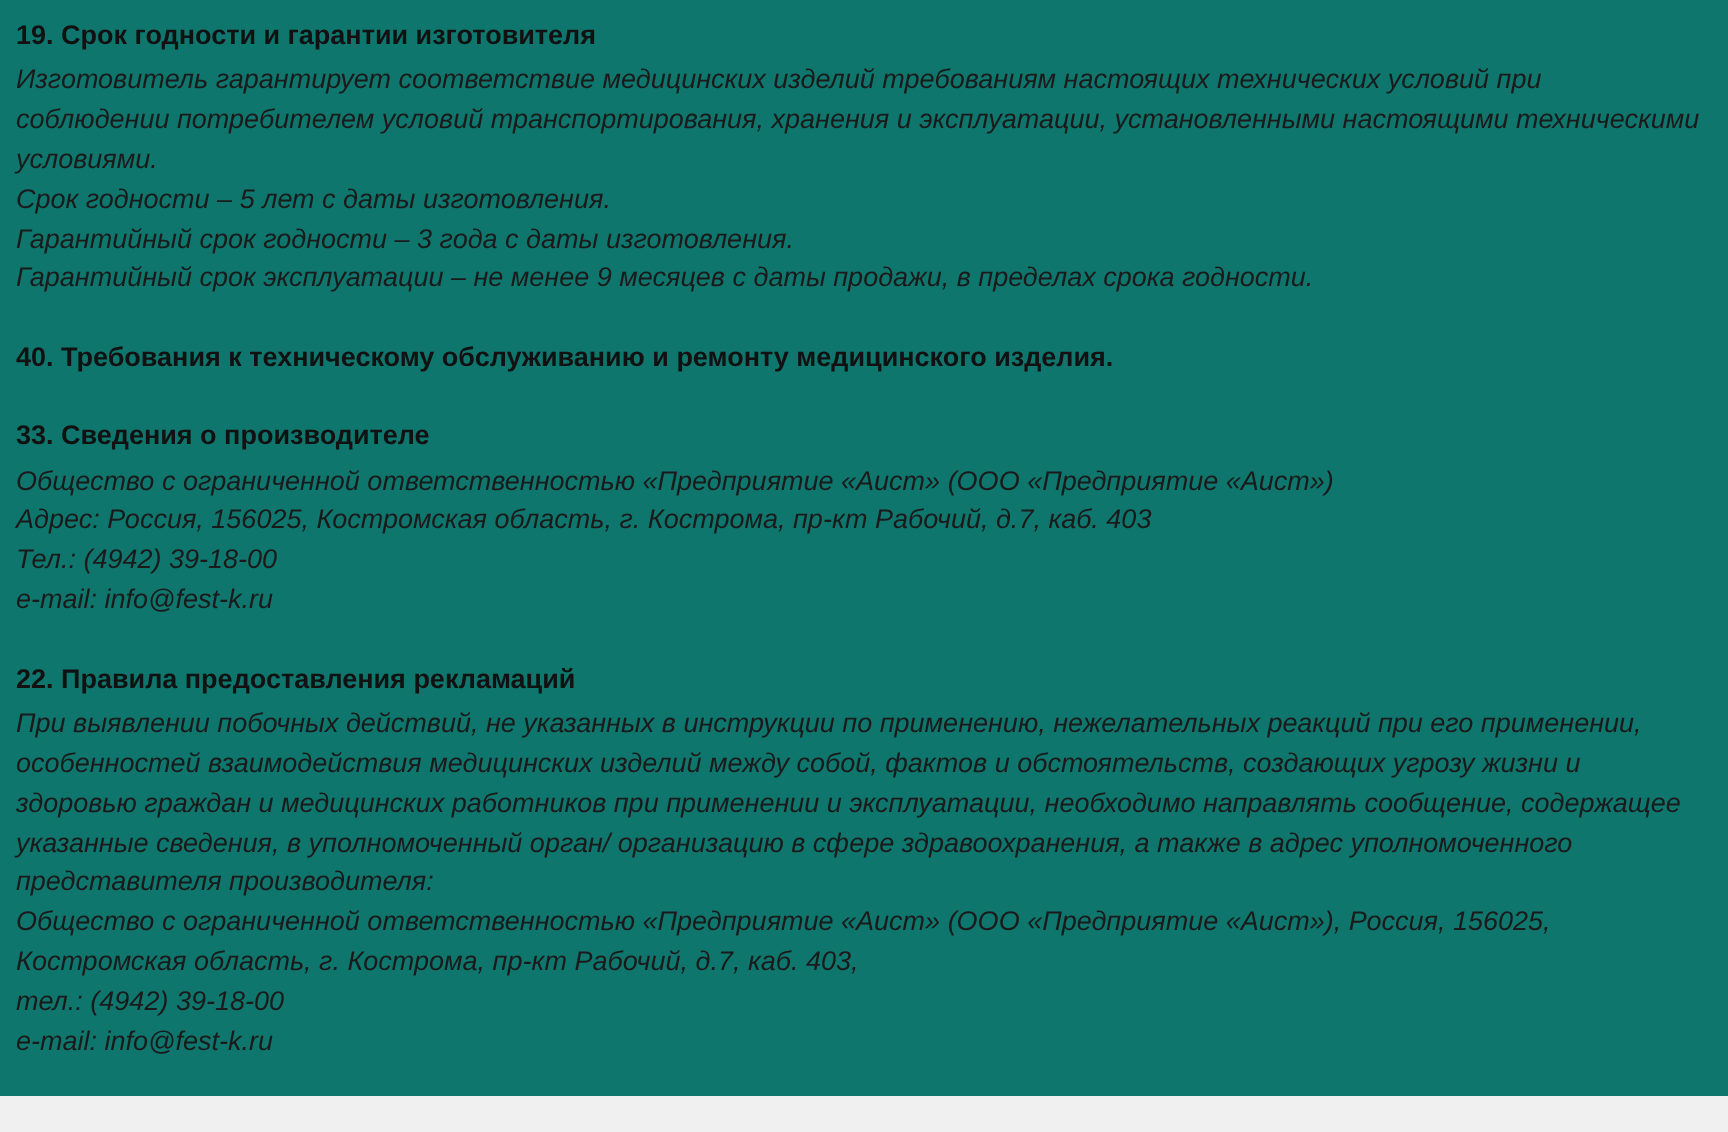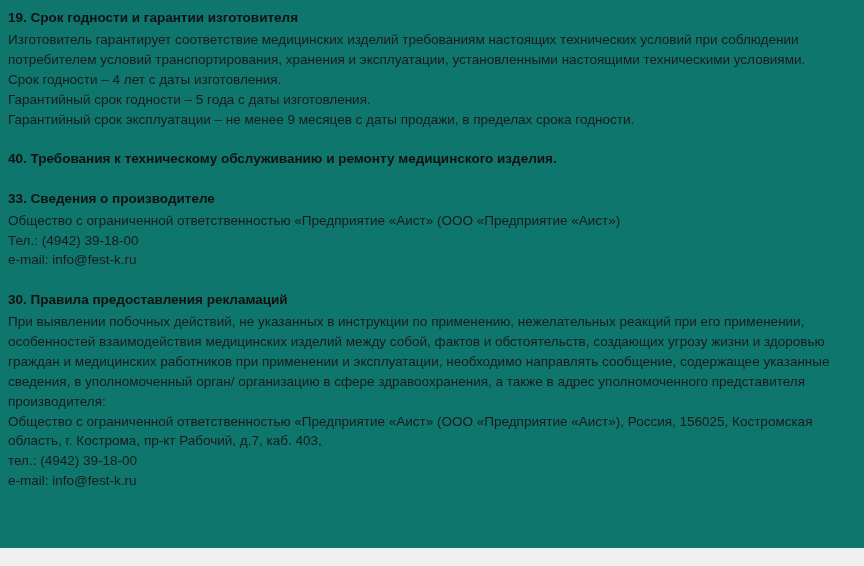--- a/index.html
+++ b/index.html
@@ -47,59 +47,61 @@
     font-size: 13.5px;
     font-weight: bold;
     margin: 0 0 3px 0;
     line-height: 1.42;
     color: #111111;
   }
   p {
     margin: 0;
     line-height: 1.47;
     color: #1a1a1a;
+    font-style: italic;
   }
   p + p {
     margin-top: 1px;
   }
   .para-block p {
     margin-top: 0;
   }
 </style>
 </head>
 <body>
 
 <div class="page">
   <div class="doc">
 
     <div class="section">
       <h2>19. Срок годности и гарантии изготовителя</h2>
       <div class="para-block">
         <p>Изготовитель гарантирует соответствие медицинских изделий требованиям настоящих технических условий при соблюдении потребителем условий транспортирования, хранения и эксплуатации, установленными настоящими техническими условиями.</p>
-        <p>Срок годности – 4 лет с даты изготовления.</p>
-        <p>Гарантийный срок годности – 5 года с даты изготовления.</p>
+        <p>Срок годности – 5 лет с даты изготовления.</p>
+        <p>Гарантийный срок годности – 3 года с даты изготовления.</p>
         <p>Гарантийный срок эксплуатации – не менее 9 месяцев с даты продажи, в пределах срока годности.</p>
       </div>
     </div>
 
     <div class="section spaced">
       <h2>40. Требования к техническому обслуживанию и ремонту медицинского изделия.</h2>
     </div>
 
     <div class="section spaced">
       <h2>33. Сведения о производителе</h2>
       <div class="para-block">
         <p>Общество с ограниченной ответственностью «Предприятие «Аист» (ООО «Предприятие «Аист»)</p>
+        <p>Адрес: Россия, 156025, Костромская область, г. Кострома, пр-кт Рабочий, д.7, каб. 403</p>
         <p>Тел.: (4942) 39-18-00</p>
         <p>e-mail: info@fest-k.ru</p>
       </div>
     </div>
 
     <div class="section spaced">
-      <h2>30. Правила предоставления рекламаций</h2>
+      <h2>22. Правила предоставления рекламаций</h2>
       <div class="para-block">
         <p>При выявлении побочных действий, не указанных в инструкции по применению, нежелательных реакций при его применении, особенностей взаимодействия медицинских изделий между собой, фактов и обстоятельств, создающих угрозу жизни и здоровью граждан и медицинских работников при применении и эксплуатации, необходимо направлять сообщение, содержащее указанные сведения, в уполномоченный орган/ организацию в сфере здравоохранения, а также в адрес уполномоченного представителя производителя:</p>
         <p>Общество с ограниченной ответственностью «Предприятие «Аист» (ООО «Предприятие «Аист»), Россия, 156025, Костромская область, г. Кострома, пр-кт Рабочий, д.7, каб. 403,</p>
         <p>тел.: (4942) 39-18-00</p>
         <p>e-mail: info@fest-k.ru</p>
       </div>
     </div>
 
   </div>
 </div>

